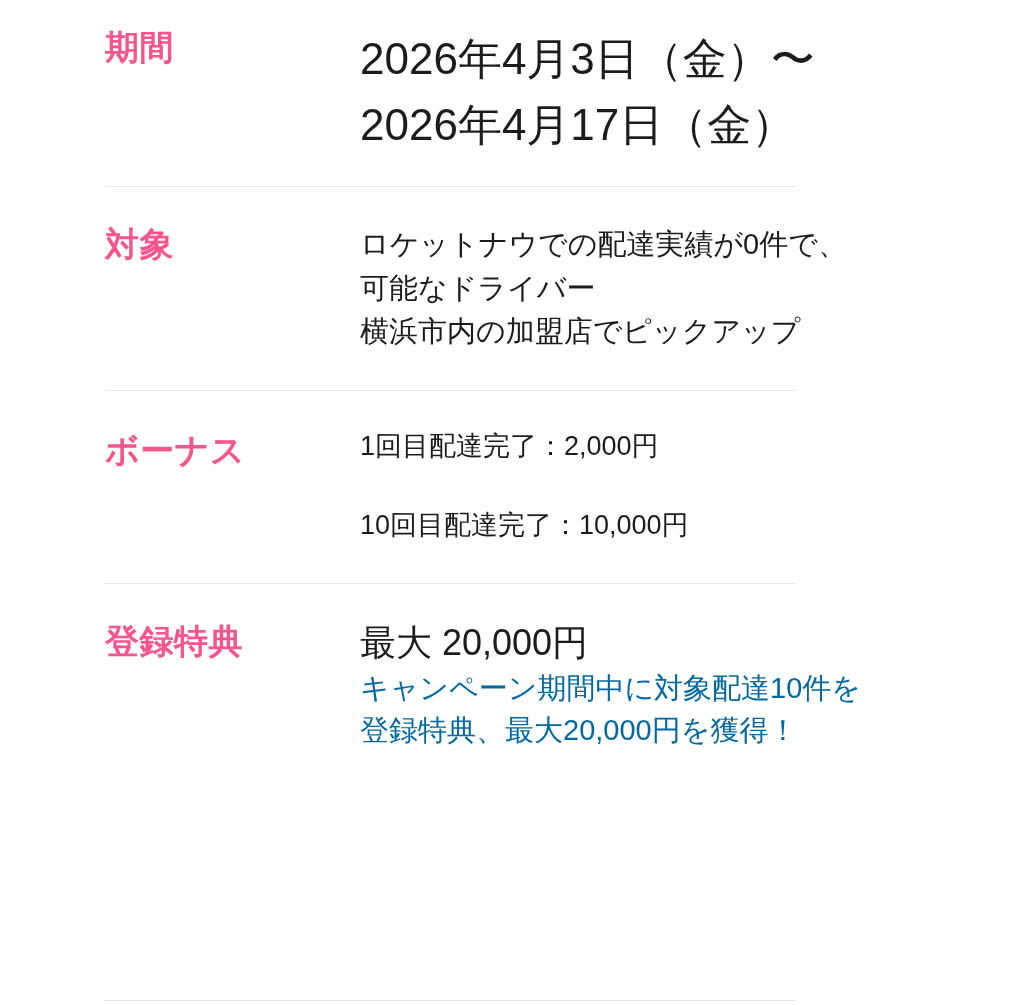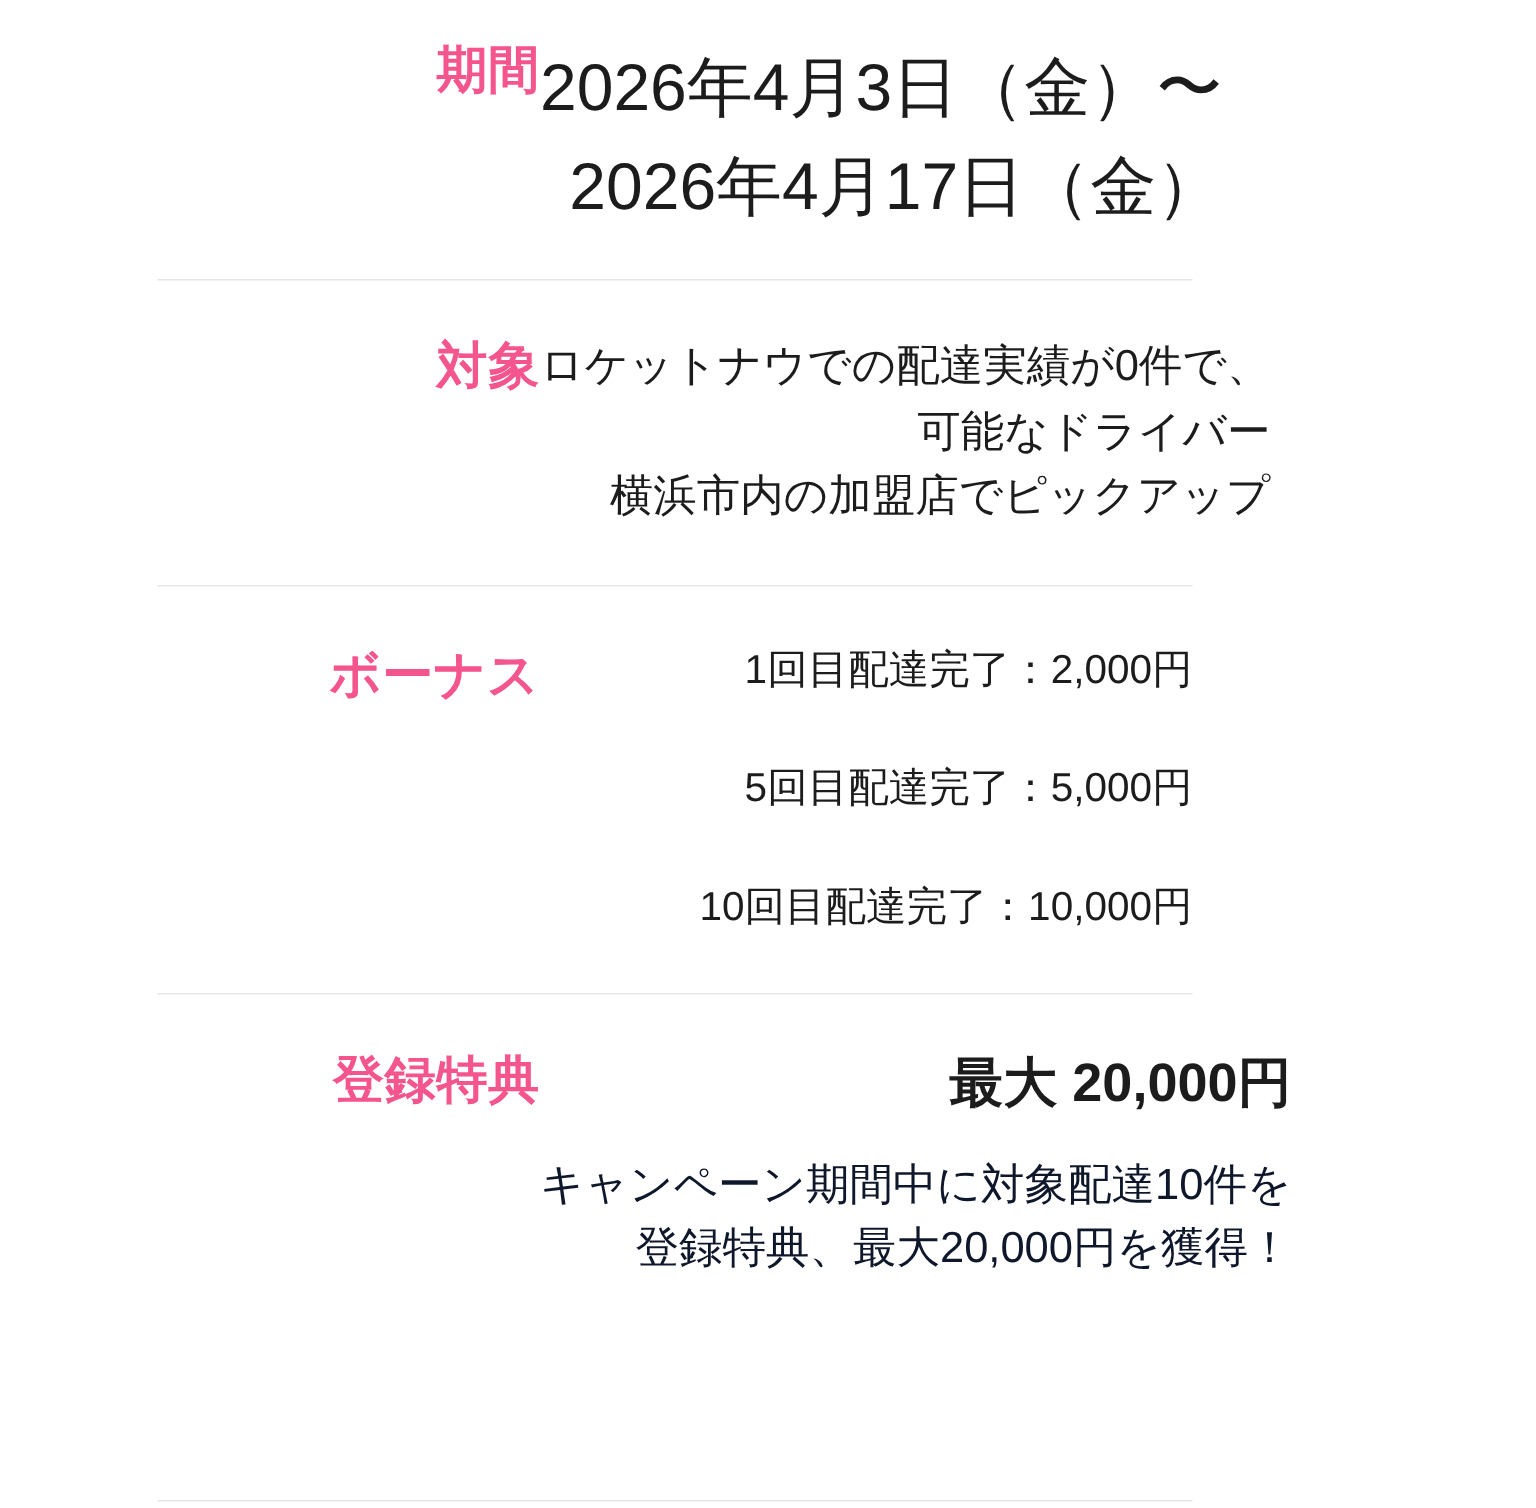--- a/index.html
+++ b/index.html
@@ -12,21 +12,20 @@
     height: 1005px;
     font-family: "Liberation Sans", "DejaVu Sans", sans-serif;
     color: #1a1a1a;
     overflow: hidden;
   }
   .sheet {
     width: 900px;
     height: 1005px;
     position: relative;
     box-sizing: border-box;
-    text-align: right;
   }
   .row {
     display: flex;
     align-items: flex-start;
     padding: 0 105px 0 105px;
     box-sizing: border-box;
   }
   .row-label {
     width: 255px;
     flex: 0 0 255px;
@@ -66,29 +65,29 @@
     line-height: 1.3;
     margin-bottom: 44px;
     white-space: nowrap;
   }
   .bonus-item:last-child { margin-bottom: 6px; }
 
   
   .row-benefit { padding-top: 36px; padding-bottom: 30px; }
   .benefit-amount {
     font-size: 36px;
-    font-weight: 700;
+    font-weight: 400;
     line-height: 1.25;
-    margin-bottom: 25px;
+    margin-bottom: 2px;
     white-space: nowrap;
   }
   .benefit-note {
     font-size: 29px;
     line-height: 1.45;
-    color: #0f172a;
+    color: #0369a1;
   }
   .benefit-note span { display: block; white-space: nowrap; }
 
   .bottom-divider {
     position: absolute;
     left: 105px;
     right: 105px;
     bottom: 4px;
     height: 1px;
     background: #e6e6e6;
@@ -117,21 +116,20 @@
       <span class="target-line">横浜市内の加盟店でピックアップ</span>
     </div>
   </div>
 
   <div class="divider"></div>
 
   <div class="row row-bonus">
     <div class="row-label">ボーナス</div>
     <div class="row-body">
       <div class="bonus-item">1回目配達完了：2,000円</div>
-      <div class="bonus-item">5回目配達完了：5,000円</div>
       <div class="bonus-item">10回目配達完了：10,000円</div>
     </div>
   </div>
 
   <div class="divider"></div>
 
   <div class="row row-benefit">
     <div class="row-label">登録特典</div>
     <div class="row-body">
       <div class="benefit-amount">最大 20,000円</div>

